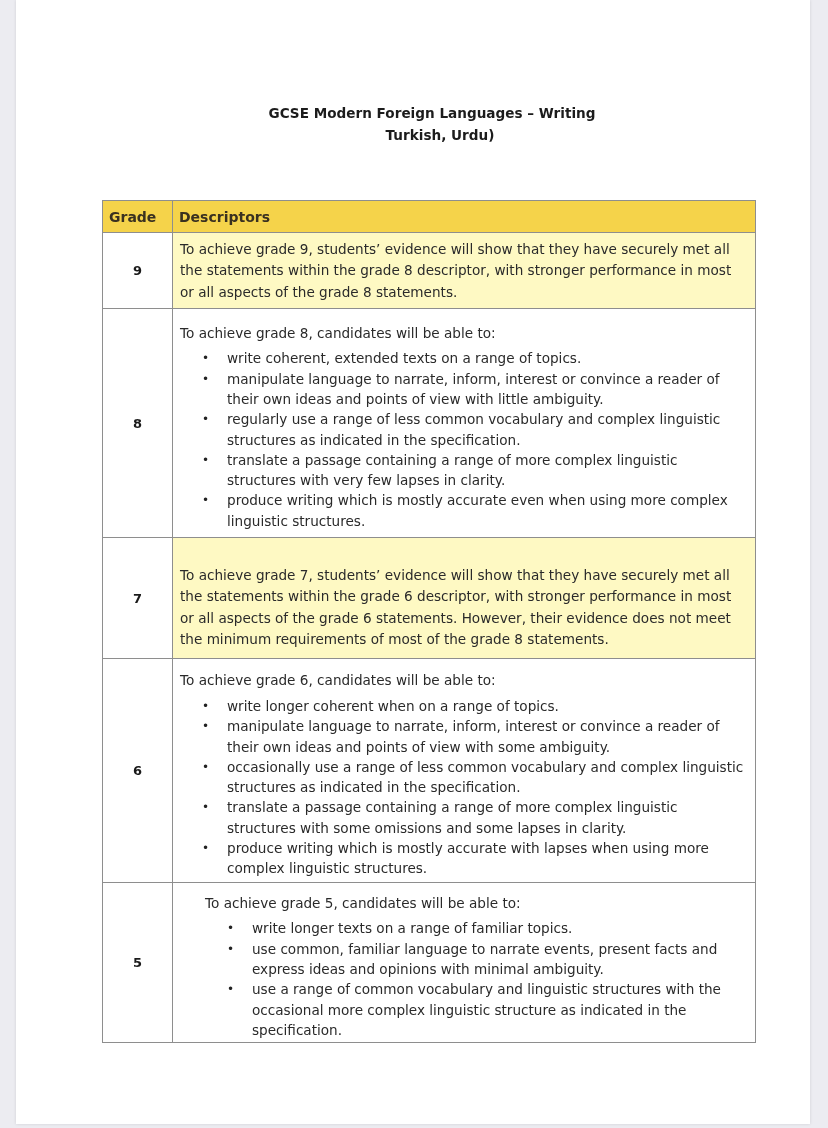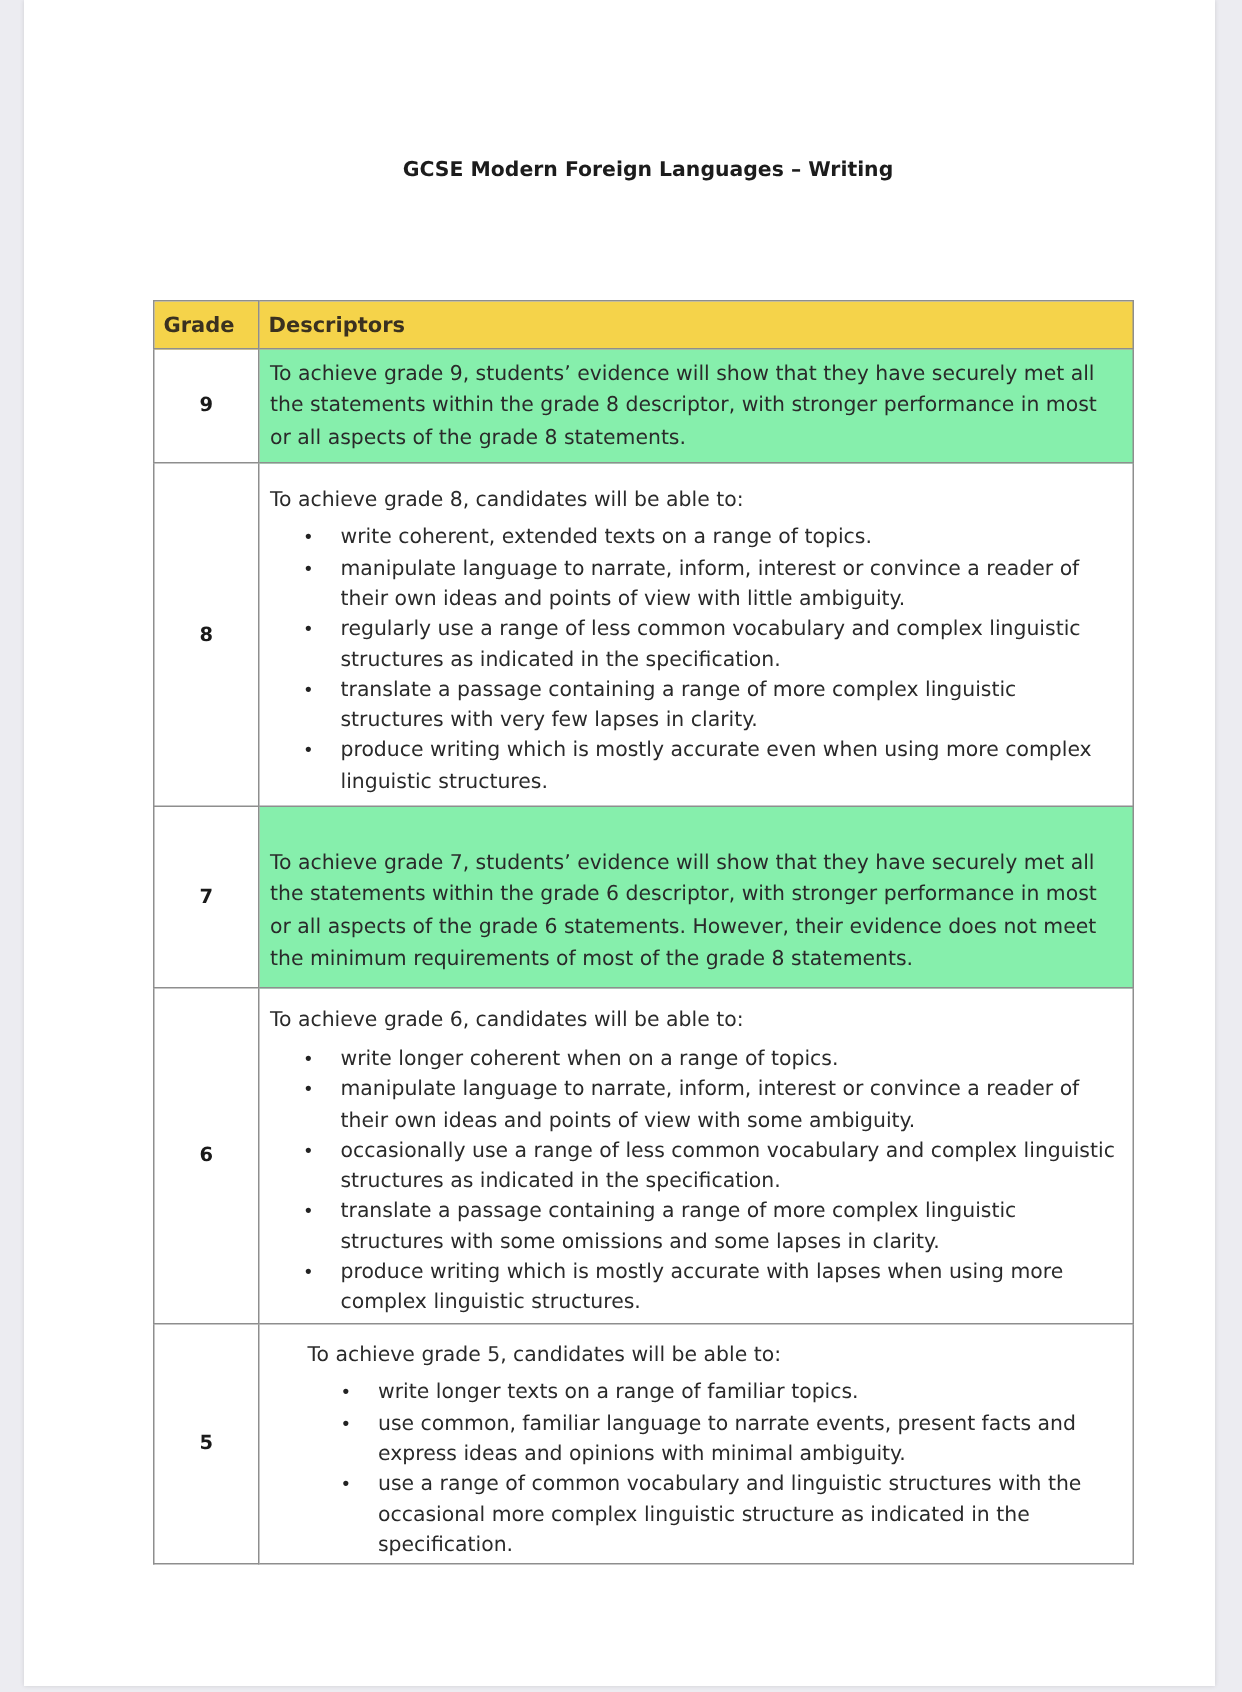--- a/index.html
+++ b/index.html
@@ -73,21 +73,21 @@
     color: #1a1a1a;
     padding: 0;
     font-size: 13px;
   }
   td.desc-cell {
     padding: 0 6px 0 7px;
     line-height: 21.5px;
     vertical-align: top;
   }
   tr.shaded td.desc-cell {
-    background: #86efac;
+    background: #fef9c3;
   }
   .desc-intro {
     margin: 0;
   }
   ul.bullets {
     margin: 4px 0 0 0;
     padding: 0 0 0 47px;
     list-style: none;
   }
   ul.bullets li {
@@ -103,20 +103,21 @@
     color: #222;
   }
 </style>
 </head>
 <body>
 
 <div class="page">
 
   <div class="title-block">
     <div class="title-line1">GCSE Modern Foreign Languages – Writing</div>
+    <div class="title-sub">Turkish, Urdu)</div>
   </div>
 
   <table class="grades">
     <tbody>
         <tr class="hdr">
       <th class="grade-col">Grade</th>
       <th>Descriptors</th>
     </tr>
 
     <tr class="shaded" style="height:76px;">

